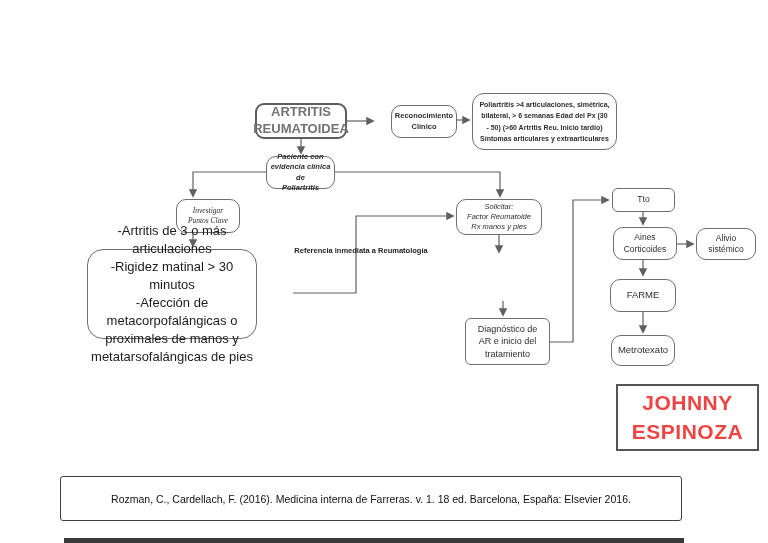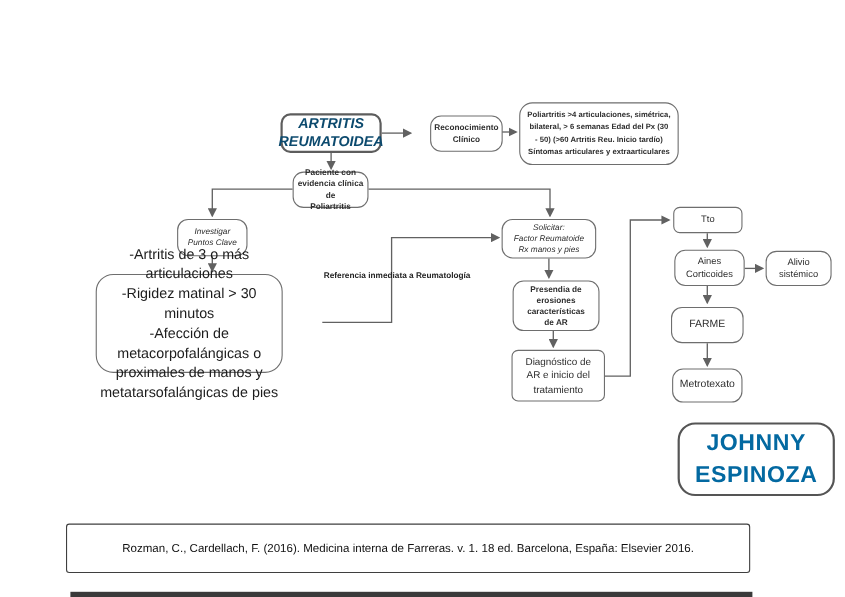--- a/index.html
+++ b/index.html
@@ -7,34 +7,34 @@
     position:relative; width:768px; height:543px; background:#ffffff;
     font-family:"Liberation Sans", sans-serif; overflow:hidden;
   }
   svg.wires { position:absolute; left:0; top:0; width:768px; height:543px; }
   .node {
     position:absolute; box-sizing:border-box; background:#ffffff;
     border:1.3px solid #6e6e6e; border-radius:10px;
     display:flex; align-items:center; justify-content:center;
     text-align:center; white-space:pre-line; color:#2e2e2e; line-height:1.35;
   }
-  .n-title   { font-size:13px; font-weight:bold; font-style:italic; border-width:2px; border-color:#5d5d5d; border-radius:9px; color:#0c4a6e; line-height:1.3; }
+  .n-title   { font-size:13px; font-weight:bold; border-width:2px; border-color:#5d5d5d; border-radius:9px; color:#737373; line-height:1.3; }
   .n-small   { font-size:7.5px; font-weight:600; }
   .n-criteria{ font-size:7px;  font-weight:600; line-height:1.6; border-radius:12px; }
   .n-italic  { font-size:7.5px; font-style:italic; font-weight:400; }
   .n-lista   { font-size:13px; color:#1c1c1c; border-radius:16px; line-height:1.38; }
   .n-diag    { font-size:9px; border-radius:6px; }
   .n-tto     { font-size:8.5px; border-radius:6px; }
   .n-right   { font-size:8.5px; }
   .n-med     { font-size:9.5px; }
   .edge-label{ position:absolute; font-size:7.5px; font-weight:bold; color:#222; text-align:center; }
   .author    { position:absolute; box-sizing:border-box; background:#fff; border:2px solid #555;
-               border-radius:16px; display:flex; align-items:center; justify-content:center;
+               border-radius:0; display:flex; align-items:center; justify-content:center;
                text-align:center; white-space:pre-line; font-size:21px; font-weight:bold;
-               color:#0369a1; letter-spacing:.5px; line-height:1.35; }
+               color:#ef4444; letter-spacing:.5px; line-height:1.35; }
   .citation  { position:absolute; box-sizing:border-box; background:#fff; border:1.4px solid #3f3f3f;
                border-radius:3px; display:flex; align-items:center; justify-content:center;
                text-align:center; font-size:10.5px; color:#111; }
   .bottom-bar{ position:absolute; background:#3a3a3a; }
 </style>
 </head>
 <body>
 
 <div class="canvas">
 
@@ -66,43 +66,39 @@
 REUMATOIDEA</div>
 
   <div class="node n-small" style="left:377px; top:105px; width:66px; height:33px;margin-left:14px;">Reconocimiento
 Clínico</div>
 
   <div class="node n-criteria" style="left:472px; top:93px; width:145px; height:57px;">Poliartritis &gt;4 articulaciones, simétrica,
 bilateral, &gt; 6 semanas  Edad del Px (30
 - 50) (&gt;60 Artritis Reu. Inicio tardío)
 Síntomas articulares y extraarticulares</div>
 
-  <div class="node n-small" style="left:266px; top:156px; width:69px; height:33px;">Paciente con
+  <div class="node n-small" style="left:266px; top:156px; width:69px; height:33px;font-style:italic;">Paciente con
 evidencia clínica de
 Poliartritis</div>
 
-  <div class="node n-italic" style="left:161px; top:199px; width:64px; height:34px;">Investigar
+  <div class="node n-italic" style="left:176px; top:199px; width:64px; height:34px;font-family:Liberation Serif, serif;">Investigar
 Puntos Clave</div>
 
   <div class="node n-lista" style="left:87px; top:249px; width:170px; height:90px;">-Artritis de 3 o más articulaciones
 -Rigidez matinal &gt; 30 minutos
 -Afección de metacorpofalángicas o
 proximales de manos y
 metatarsofalángicas de pies</div>
 
   <div class="edge-label" style="left:291px; top:246px; width:140px;">Referencia inmediata a Reumatología</div>
 
   <div class="node n-italic" style="left:456px; top:199px; width:86px; height:36px;">Solicitar:
 Factor Reumatoide
 Rx manos y pies</div>
 
-  <div class="node n-small" style="left:466px; top:255px; width:79px; height:46px;">Presendia de
-erosiones
-características
-de AR</div>
 
   <div class="node n-diag" style="left:465px; top:318px; width:85px; height:47px;">Diagnóstico de
 AR e inicio del
 tratamiento</div>
 
   <div class="node n-tto" style="left:612px; top:188px; width:63px; height:24px;">Tto</div>
 
   <div class="node n-right" style="left:613px; top:227px; width:64px; height:33px;">Aines
 Corticoides</div>
 

